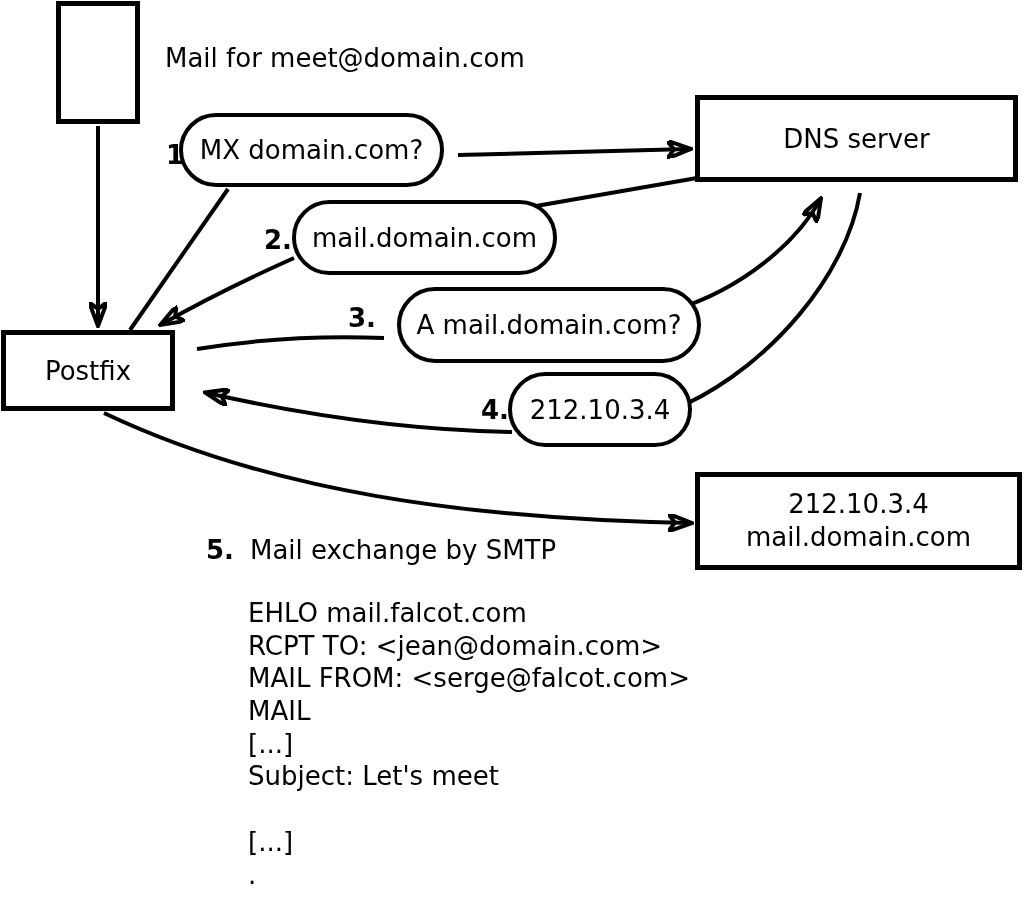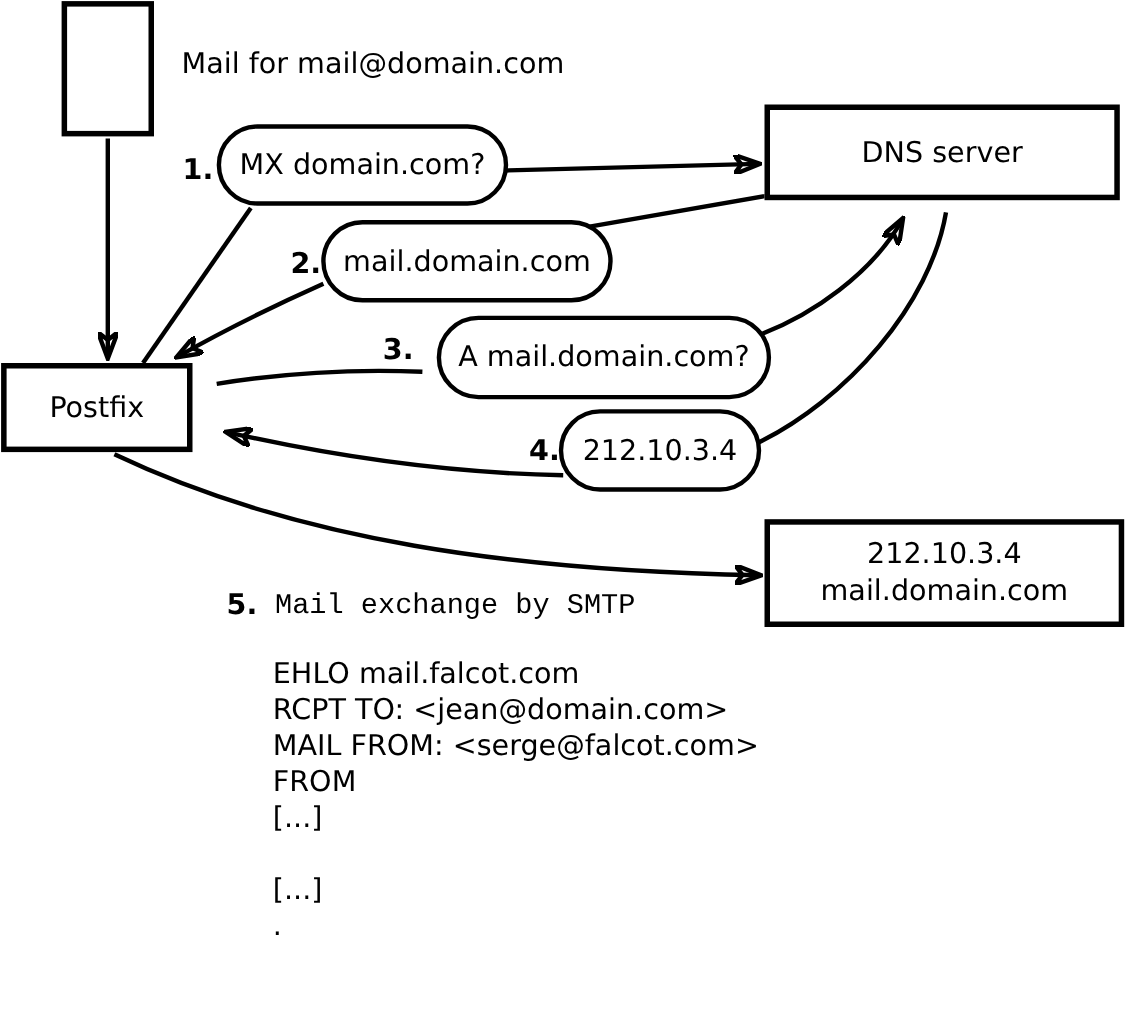--- a/index.html
+++ b/index.html
@@ -58,64 +58,65 @@
     <path d="M 677 309 C 740 289 795 245 820 200" marker-end="url(#ah)"></path>
 
     <path d="M 860 193 C 846 276 770 364 686 404"></path>
     <path d="M 512 432 C 400 430 300 414 207 393" marker-end="url(#ah)"></path>
 
     <path d="M 104 413 C 270 492 470 519 690 523" marker-end="url(#ah)"></path>
   </svg>
 
   <div class="box" style="left:56px;top:1px;width:84px;height:123px;"></div>
 
-  <div class="free" style="left:165px;top:43px;">Mail for mail@domain.com</div>
+  <div class="free" style="left:165px;top:43px;">Mail for meet@domain.com</div>
 
   <div class="box" style="left:695px;top:95px;width:323px;height:87px;">
     <span>DNS server</span>
   </div>
 
   <div class="box" style="left:1px;top:330px;width:174px;height:81px;">
     <span>Postfix</span>
   </div>
 
   <div class="box" style="left:695px;top:472px;width:327px;height:98px;">
     <span class="server-lines">
       <span>212.10.3.4</span>
       <span>mail.domain.com</span>
     </span>
   </div>
 
   <div class="numlabel" style="left:166px;top:140px;">1.</div>
-  <div class="pill" style="left:197px;top:113px;width:265px;height:74px;">
+  <div class="pill" style="left:179px;top:113px;width:265px;height:74px;">
     <span>MX domain.com?</span>
   </div>
 
   <div class="numlabel" style="left:264px;top:225px;">2.</div>
   <div class="pill" style="left:292px;top:200px;width:265px;height:75px;">
     <span>mail.domain.com</span>
   </div>
 
   <div class="numlabel" style="left:348px;top:303px;">3.</div>
   <div class="pill" style="left:397px;top:287px;width:304px;height:76px;">
     <span>A mail.domain.com?</span>
   </div>
 
   <div class="numlabel" style="left:481px;top:395px;">4.</div>
   <div class="pill" style="left:508px;top:372px;width:184px;height:75px;">
     <span>212.10.3.4</span>
   </div>
 
   <div class="numlabel" style="left:206px;top:535px;">5.</div>
-  <div class="free" style="left:250px;top:535px;font-family:Liberation Mono, monospace;">Mail exchange by SMTP</div>
+  <div class="free" style="left:250px;top:535px;">Mail exchange by SMTP</div>
 
   <div class="smtp">
     <div class="smtp-line">EHLO mail.falcot.com</div>
     <div class="smtp-line">RCPT TO: &lt;jean@domain.com&gt;</div>
     <div class="smtp-line">MAIL FROM: &lt;serge@falcot.com&gt;</div>
-    <div class="smtp-line">FROM</div>
+    <div class="smtp-line">MAIL</div>
     <div class="smtp-line">[...]</div>
+    <div class="smtp-line">Subject: Let's meet</div>
     <div class="smtp-line"></div>
     <div class="smtp-line">[...]</div>
     <div class="smtp-line">.</div>
   </div>
 
 </div>
 
 </body></html>

